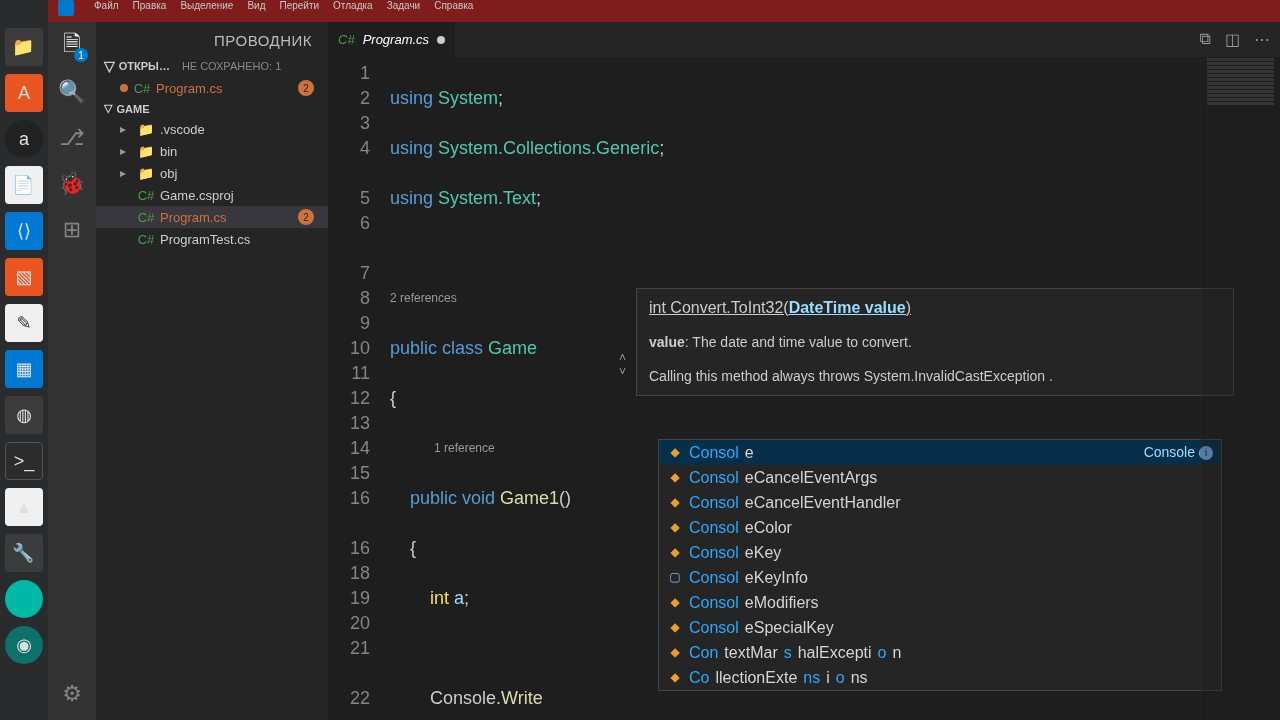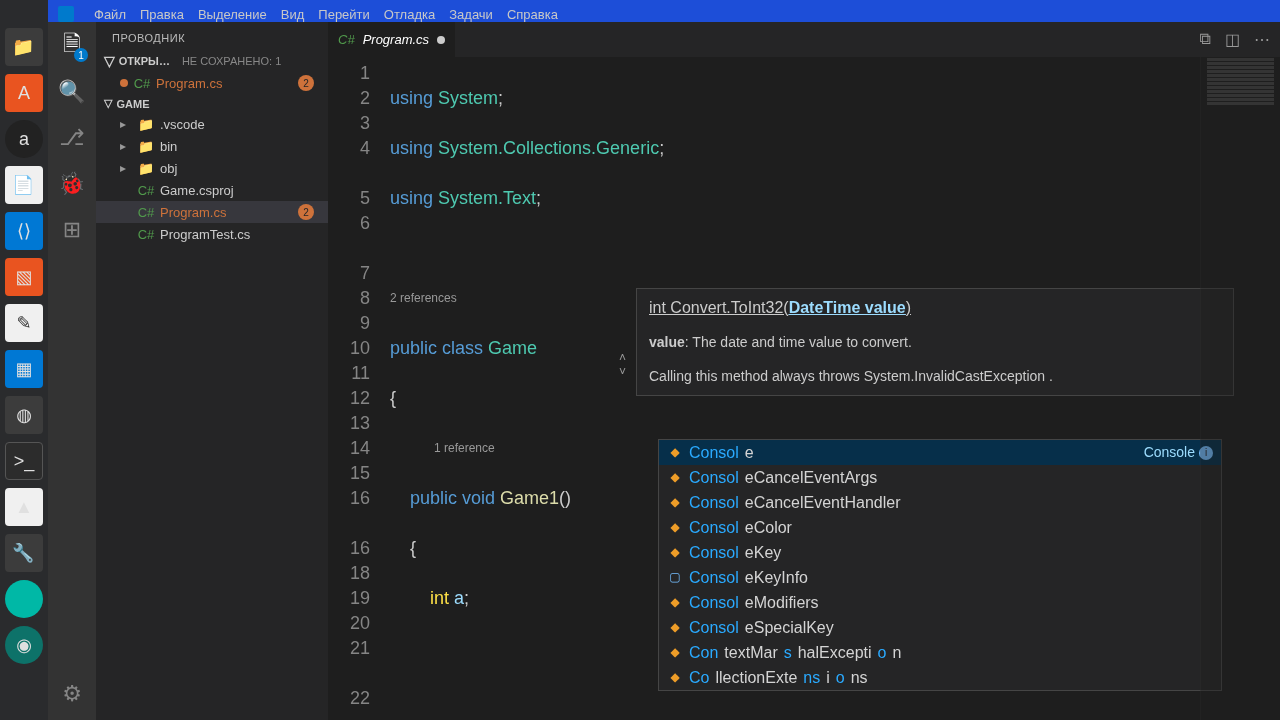--- a/index.html
+++ b/index.html
@@ -11,37 +11,37 @@
 .os-icon.orange { background:#e95420; }
 .os-icon.blue { background:#0078d4; }
 .os-icon.dark { background:#3c3c3c; }
 .os-icon.white { background:#f0f0f0; color:#333; }
 .os-icon.green { background:#0d7269; }
 .os-icon.term { background:#2c2c2c; border:1px solid #555; }
 .os-icon.vlc { background:#f0f0f0; }
 .os-icon.teal { background:#00b8a6; }
 
 
-.top-menu { position:absolute; top:0; left:48px; right:0; height:22px; background:#1d4ed8; display:flex; align-items:flex-end; padding-left:10px; gap:14px; font-size:13px; color:#c8c8c8; }
+.top-menu { position:absolute; top:0; left:48px; right:0; height:22px; background:#7f1d1d; display:flex; align-items:flex-start; padding-left:10px; gap:14px; font-size:10px; color:#c8c8c8; }
 .top-menu span { cursor:pointer; }
 .top-menu .vsicon { width:16px; height:16px; background:#007acc; border-radius:2px; margin-right:6px; }
 
 
 .main { flex:1; display:flex; background:#1e1e1e; margin-top:22px; }
 
 
 .activity { width:48px; background:#333333; display:flex; flex-direction:column; align-items:center; padding-top:10px; gap:18px; }
 .act-icon { width:28px; height:28px; color:#858585; display:flex; align-items:center; justify-content:center; font-size:22px; position:relative; }
 .act-icon.active { color:#fff; }
 .act-badge { position:absolute; bottom:-2px; right:-2px; background:#007acc; color:#fff; border-radius:8px; font-size:10px; min-width:14px; height:14px; display:flex; align-items:center; justify-content:center; padding:0 3px; }
 .activity .bottom { margin-top:auto; margin-bottom:12px; }
 
 
 .sidebar { width:232px; background:#252526; display:flex; flex-direction:column; }
-.sb-title { padding:10px 16px 6px; font-size:11px; letter-spacing:0.5px; color:#bbbbbb; }
+.sb-title { padding:10px 16px 6px; font-size:15px; letter-spacing:0.5px; color:#bbbbbb;text-align:right; }
 .sb-head { display:flex; align-items:center; padding:3px 8px; font-size:11px; font-weight:bold; color:#cccccc; gap:4px; cursor:pointer; }
 .sb-head .chev { font-size:14px; }
 .sb-head .unsaved { color:#888; font-weight:normal;text-align:center; }
 .sb-item { display:flex; align-items:center; padding:2px 0 2px 24px; font-size:13px; gap:6px; cursor:pointer; height:22px; }
 .sb-item.open-editor { color:#ce723b; }
 .sb-item.selected { background:#37373d; }
 .sb-item.file-err { color:#ce723b; }
 .sb-item .dot { width:8px; height:8px; border-radius:50%; background:#ce723b; }
 .sb-item .badge { margin-left:auto; margin-right:14px; width:16px; height:16px; border-radius:50%; background:#ce723b; color:#252526; font-size:10px; display:flex; align-items:center; justify-content:center; }
 .sb-item .fchev { width:12px; color:#999; font-size:12px; }
@@ -244,20 +244,21 @@
 <div><span class="k-using">using </span><span class="k-ns">System.Text</span><span>;</span></div>
 <div></div>
 <div class="codelens">2 references</div>
 <div><span class="k-pub">public </span><span class="k-cls">class </span><span class="k-type">Game</span></div>
 <div>{</div>
 <div class="codelens" style="padding-left:44px;">1 reference</div>
 <div><span class="k-pub">    public </span><span class="k-void">void </span><span class="k-meth">Game1</span><span>()</span></div>
 <div>    {</div>
 <div><span>        </span><span class="k-int">int </span><span class="k-var">a</span><span>;</span></div>
 <div></div>
+<div><span>        Console.</span><span class="k-meth">Write</span></div>
 
 
 
 
 
 
 
 
 
 

